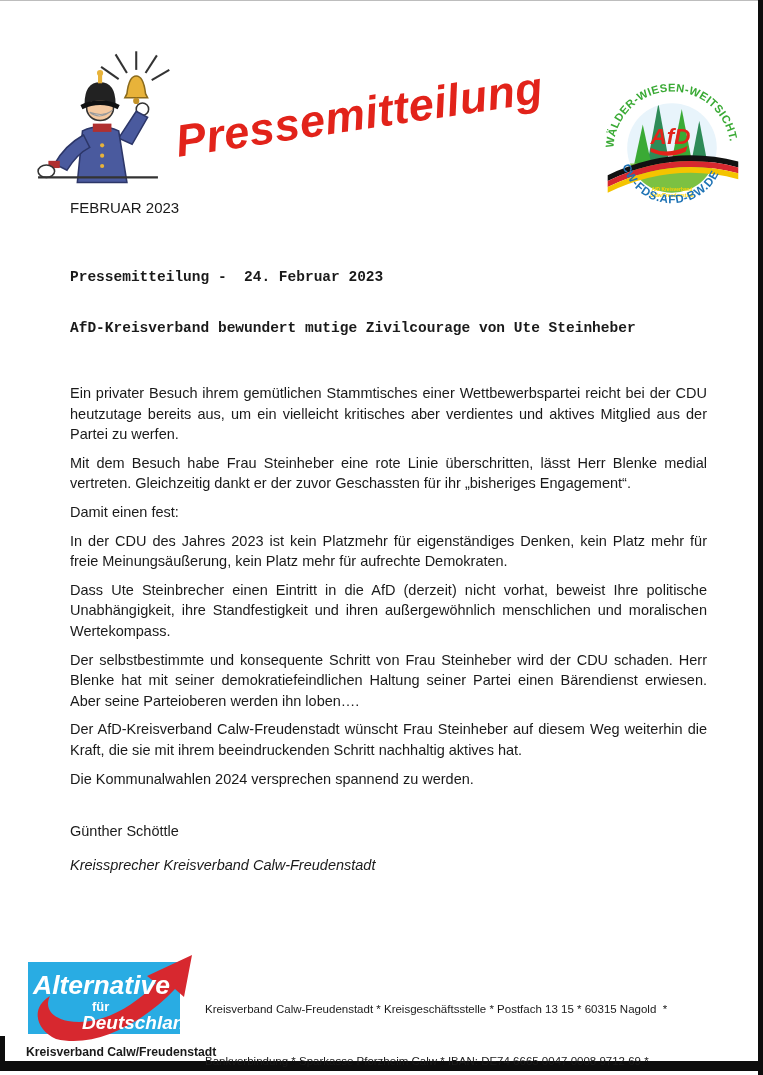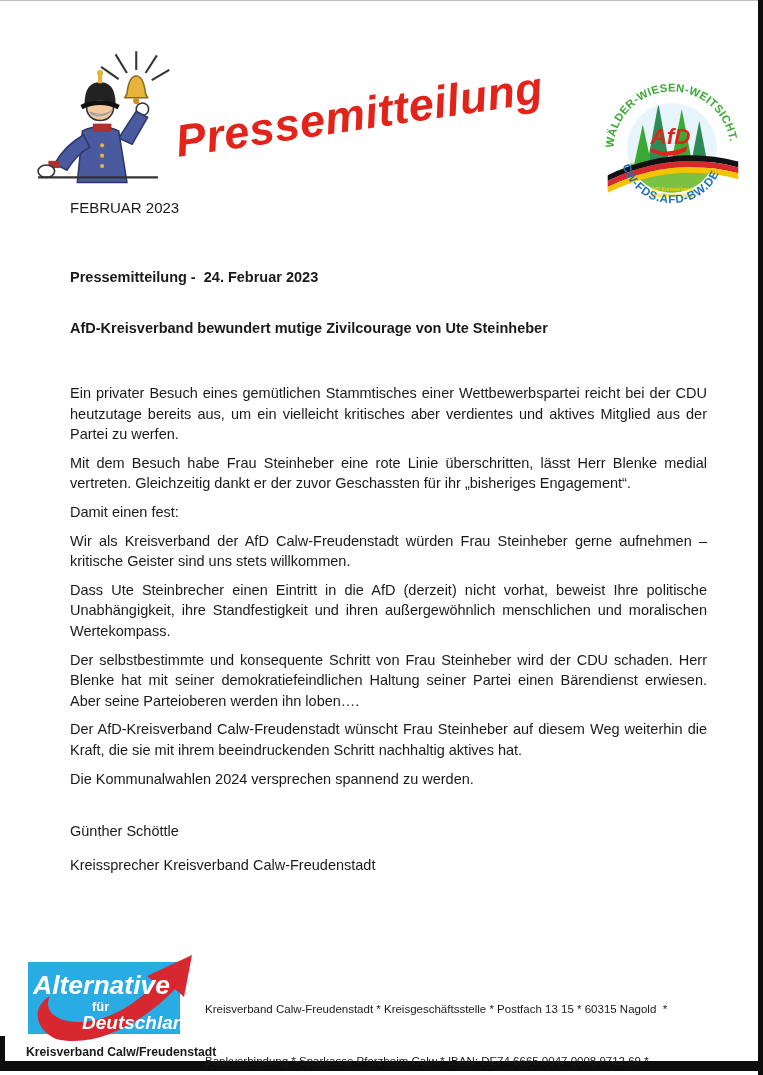--- a/index.html
+++ b/index.html
@@ -23,24 +23,24 @@
   }
 
   .round-logo { position:absolute; left:594px; top:70px; width:156px; height:152px; }
 
   .dateline {
     position:absolute; left:70px; top:199px; width:637px;
     display:flex; justify-content:space-between; font-size:15px;
   }
 
   .bodytext { position:absolute; left:70px; top:235px; width:637px; font-size:14.5px; line-height:20.6px; }
-  .doc-heading { font-weight:bold; line-height:17px; white-space:pre-wrap; margin:0 0 12px 0; }
+  .doc-heading { font-weight:bold; line-height:17px; white-space:pre-wrap; margin:0 0 12px 0;font-family:Liberation Mono, monospace; }
   .bodytext p { margin:8px 0 0 0; text-align:justify; }
   .sig-name { margin-top:32px !important; text-align:center; }
-  .sig-role { margin-top:13px !important; text-align:right; }
+  .sig-role { margin-top:13px !important; text-align:right;font-style:italic; }
 
   .footer-logo { position:absolute; left:26px; top:952px; width:178px; }
   .footer-logo svg { display:block; width:178px; height:92px; }
   .footer-logo-caption { font-size:12.2px; font-weight:bold; margin-top:1px; text-align:center; white-space:nowrap; }
 
   .footer-text {
     position:absolute; left:205px; top:966px; width:480px;
     font-size:11.5px; line-height:17.4px; white-space:pre-wrap;
   }
 </style>
@@ -119,24 +119,24 @@
 
   <div class="dateline">
     <span>FEBRUAR 2023</span>
   </div>
 
   <div class="bodytext">
     <div class="doc-heading">
       <div>Pressemitteilung -  24. Februar 2023</div>
       <div>AfD-Kreisverband bewundert mutige Zivilcourage von Ute Steinheber</div>
     </div>
-    <p>Ein privater Besuch eines gemütlichen Stammtisches einer Wettbewerbspartei reicht bei der CDU heutzutage bereits aus, um ein vielleicht kritisches aber verdientes und aktives Mitglied aus der Partei zu werfen.</p>
+    <p>Ein privater Besuch ihrem gemütlichen Stammtisches einer Wettbewerbspartei reicht bei der CDU heutzutage bereits aus, um ein vielleicht kritisches aber verdientes und aktives Mitglied aus der Partei zu werfen.</p>
     <p>Mit dem Besuch habe Frau Steinheber eine rote Linie überschritten, lässt Herr Blenke medial vertreten. Gleichzeitig dankt er der zuvor Geschassten für ihr „bisheriges Engagement“.</p>
     <p>Damit einen fest:</p>
-    <p>Wir als Kreisverband der AfD Calw-Freudenstadt würden Frau Steinheber gerne aufnehmen – kritische Geister sind uns stets willkommen.</p>
+    <p>In der CDU des Jahres 2023 ist kein Platzmehr für eigenständiges Denken, kein Platz mehr für freie Meinungsäußerung, kein Platz mehr für aufrechte Demokraten.</p>
     <p>Dass Ute Steinbrecher einen Eintritt in die AfD (derzeit) nicht vorhat, beweist Ihre politische Unabhängigkeit, ihre Standfestigkeit und ihren außergewöhnlich menschlichen und moralischen Wertekompass.</p>
     <p>Der selbstbestimmte und konsequente Schritt von Frau Steinheber wird der CDU schaden. Herr Blenke hat mit seiner demokratiefeindlichen Haltung seiner Partei einen Bärendienst erwiesen. Aber seine Parteioberen werden ihn loben….</p>
     <p>Der AfD-Kreisverband Calw-Freudenstadt wünscht Frau Steinheber auf diesem Weg weiterhin die Kraft, die sie mit ihrem beeindruckenden Schritt nachhaltig aktives hat.</p>
     <p>Die Kommunalwahlen 2024 versprechen spannend zu werden.</p>
     <p class="sig-name">Günther Schöttle</p>
     <p class="sig-role">Kreissprecher Kreisverband Calw-Freudenstadt</p>
   </div>
 
   <div class="footer-logo">
     <svg viewBox="0 0 178 92">

